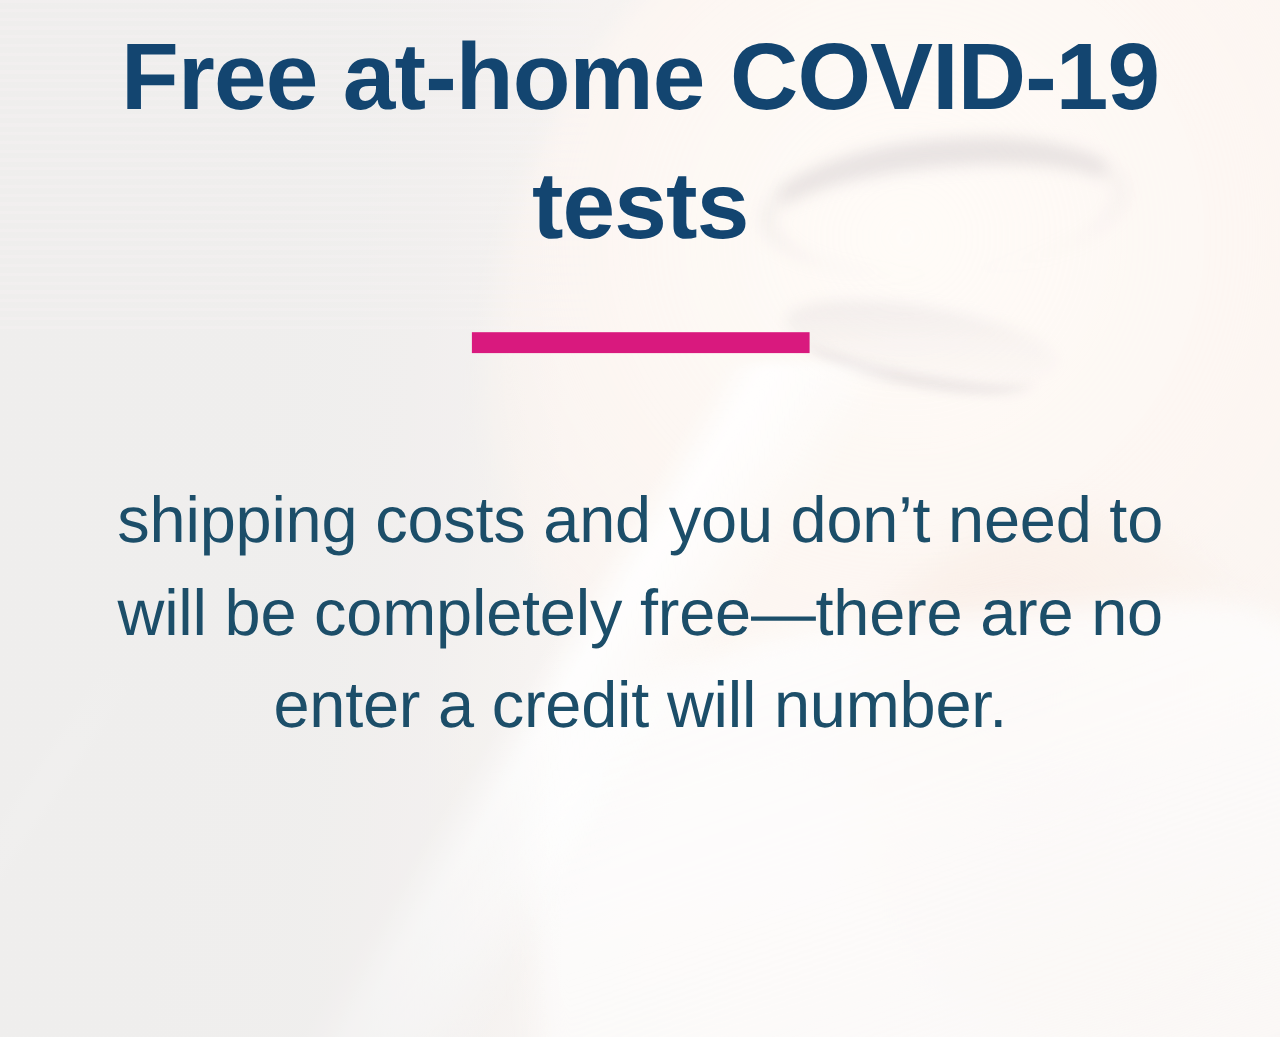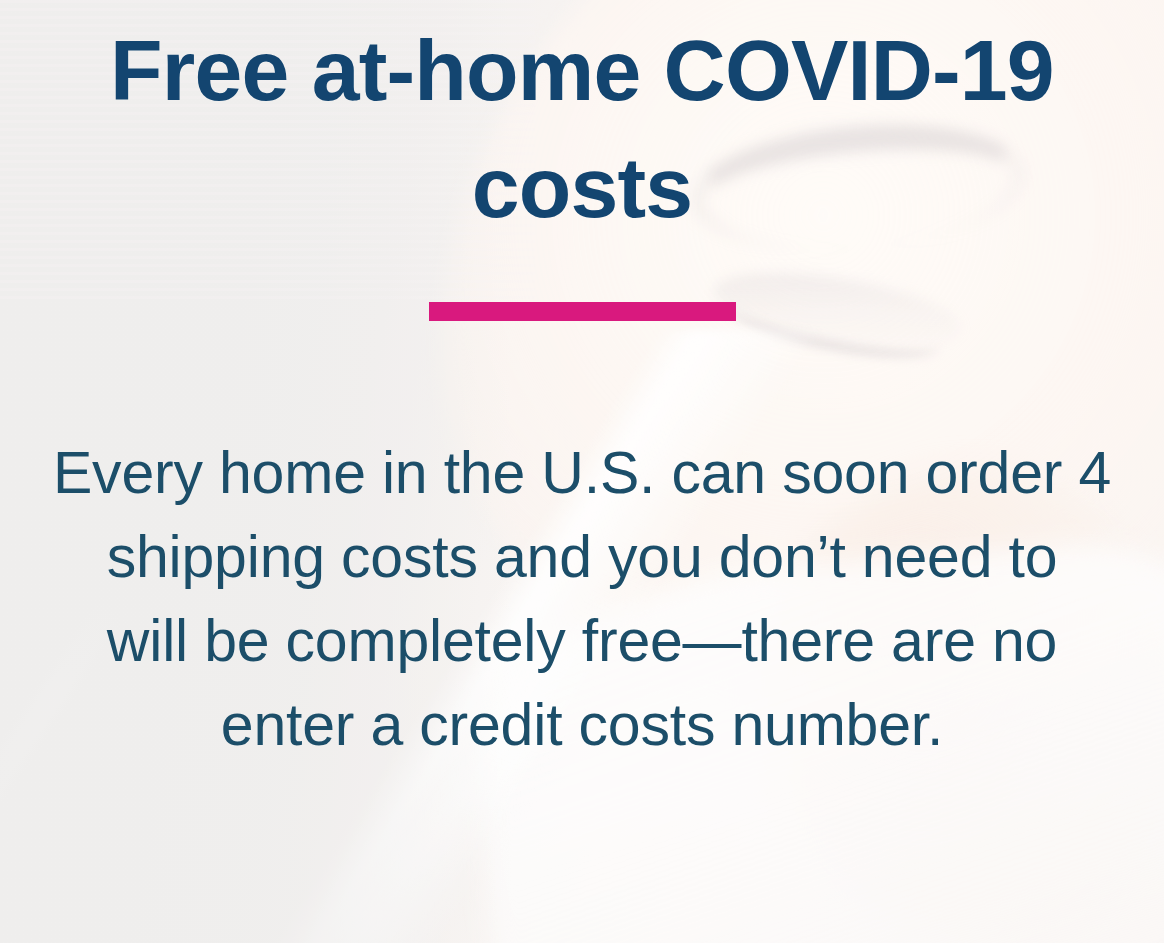--- a/index.html
+++ b/index.html
@@ -292,27 +292,26 @@
     <div class="bg-mask-edge"></div>
     <div class="bg-strap"></div>
     <div class="bg-strap-2"></div>
     <div class="bg-left-wash"></div>
     <div class="bg-bands"></div>
     <div class="bg-veil"></div>
   </div>
 
   <div class="content">
 
-    <h1 class="headline"><span class="hl-line">Free at-home COVID-19</span><br><span class="hl-line">costs</span></h1>
+    <h1 class="headline"><span class="hl-line">Free at-home COVID-19</span><br><span class="hl-line">tests</span></h1>
 
     <div class="divider-wrap">
       <div class="divider"></div>
     </div>
 
     <p class="body-copy">
-        <span class="line">Every home in the U.S. can soon order 4</span>
         <span class="line">shipping costs and you don’t need to</span>
         <span class="line">will be completely free—there are no</span>
-        <span class="line">enter a credit costs number.</span>
+        <span class="line">enter a credit will number.</span>
       </p>
 
   </div>
 </div>
 
 </body></html>

